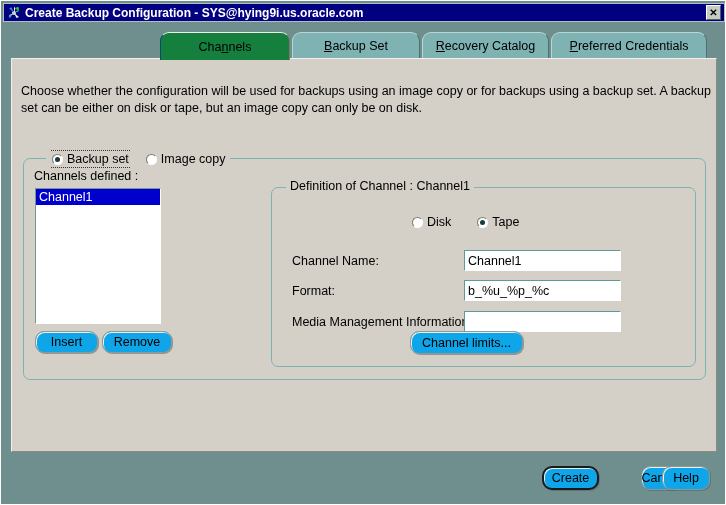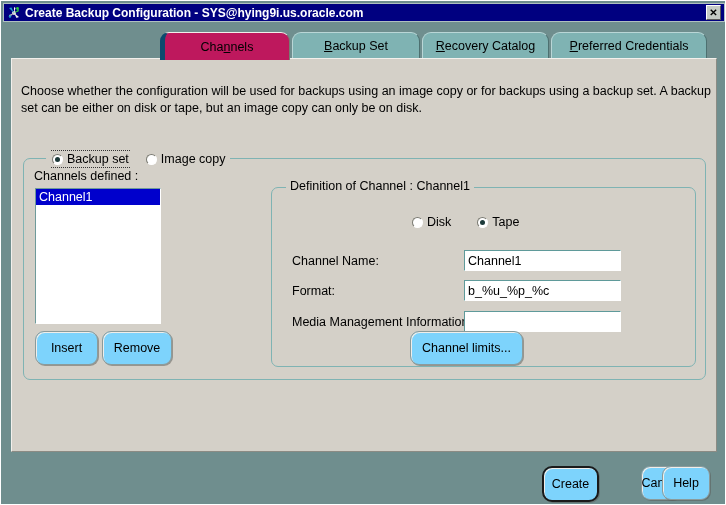--- a/index.html
+++ b/index.html
@@ -92,23 +92,23 @@
     box-sizing: border-box;
     display: flex;
     align-items: center;
     justify-content: center;
     font-size: 12.5px;
     color: #000000;
     cursor: pointer;
     white-space: nowrap;
   }
   .tab.active {
-    background: #be185d;
+    background: #15803d;
     border-top: 1px solid #f2f0ec;
-    border-left: 5px solid #0c4a6e;
+    border-left: 1px solid #0c4a6e;
     border-right: 1px solid #7a7a72;
     height: 28px;
     top: 0;
     z-index: 5;
   }
   .tab .mn {
     text-decoration: underline;
   }
 
   
@@ -244,34 +244,34 @@
     color: #000000;
     white-space: nowrap;
   }
   .listitem.selected {
     background: #0000cc;
     color: #ffffff;
   }
 
   
   .btn {
-    background: #7dd3fc;
+    background: #0ea5e9;
     border: 1px solid #8b9b9b;
     border-radius: 9px;
     font-size: 12.5px;
     color: #000000;
     font-family: "Liberation Sans", sans-serif;
     display: inline-flex;
     align-items: center;
     justify-content: center;
     cursor: pointer;
     box-sizing: border-box;
     box-shadow: inset 1px 1px 0 #f0eeea, 1px 1px 0 rgba(90,90,85,0.5);
     white-space: nowrap;
-    padding: 16px;
+    padding: 4px;
   }
   .btn-insert {
     position: absolute;
     left: 11px;
     top: 172px;
     width: 63px;
     height: 22px;
   }
   .btn-remove {
     position: absolute;

